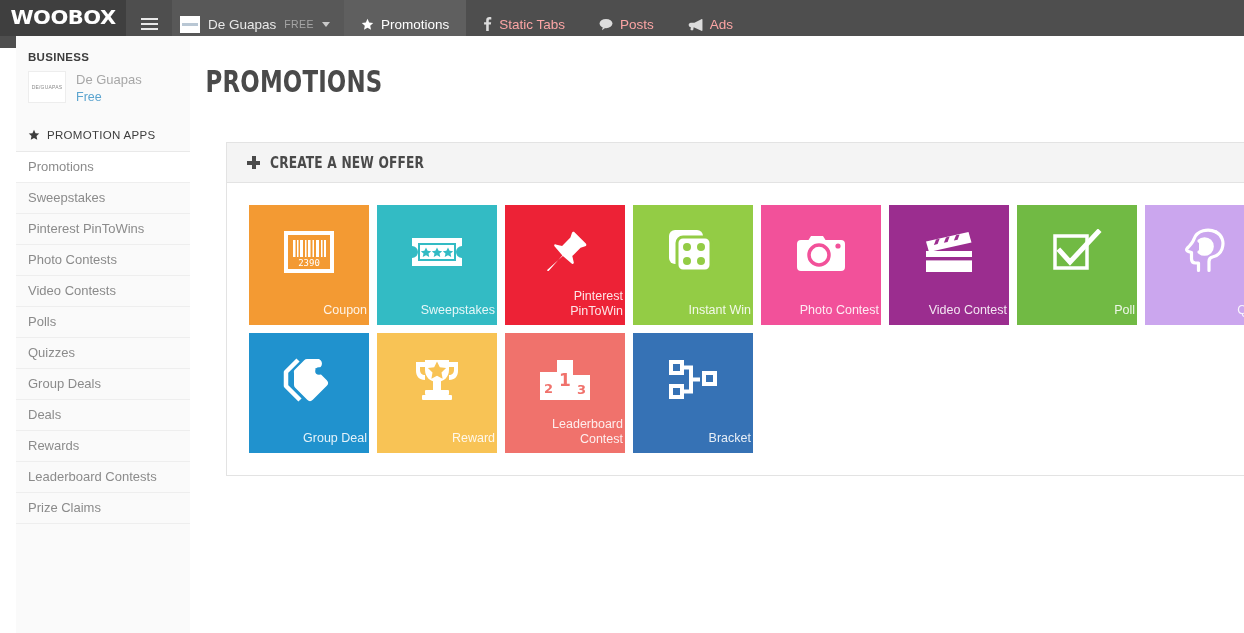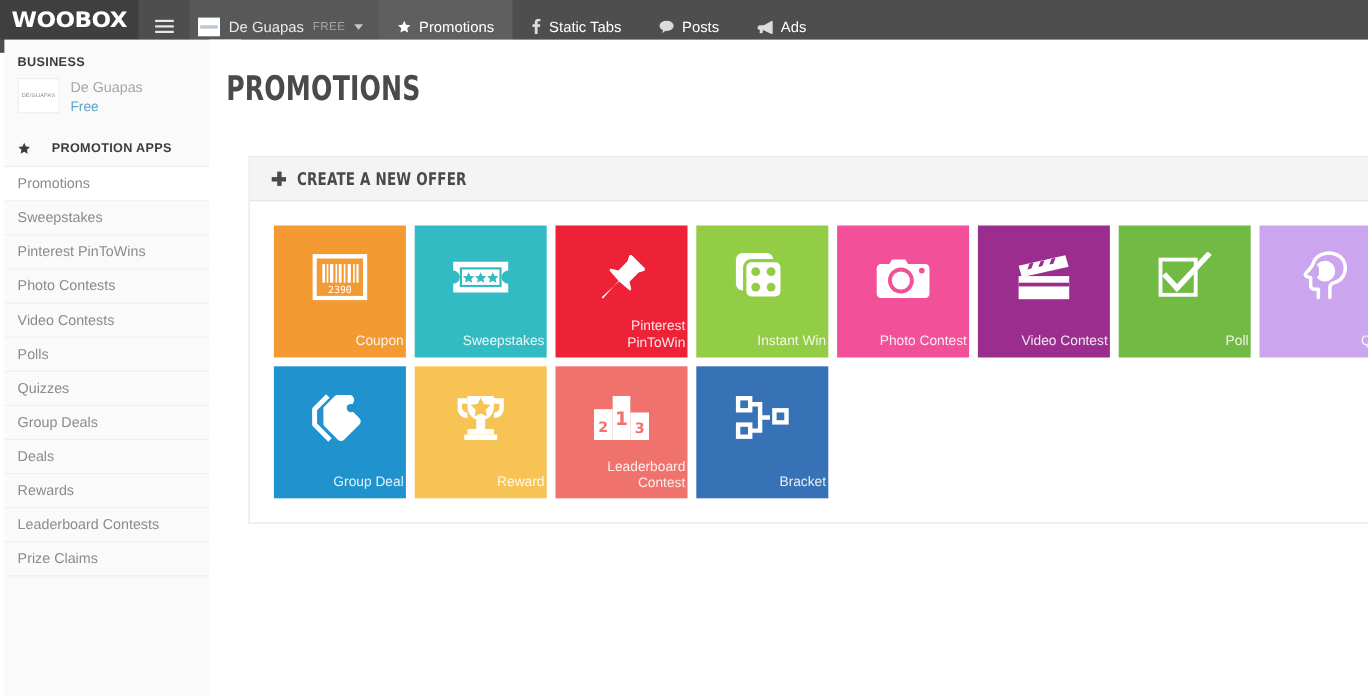--- a/index.html
+++ b/index.html
@@ -61,29 +61,29 @@
   .acct-name { color: #e9e9e9; font-size: 13.5px; }
   .acct-plan { color: #a6a6a6; font-size: 10.5px; letter-spacing: .4px; }
   .caret {
     width: 0; height: 0; border-left: 4.5px solid transparent;
     border-right: 4.5px solid transparent; border-top: 5px solid #c9c9c9;
   }
 
   .navtabs { display: flex; align-items: stretch; }
   .navtab {
     display: flex; align-items: center; gap: 7px;
-    padding: 0 17px; color: #ffffff; font-size: 13.5px;
+    padding: 0 17px; color: #fca5a5; font-size: 13.5px;
     cursor: pointer; white-space: nowrap;
   }
   .navtab.active { background: #5f5f5f; color: #ffffff; }
   .navtab svg { display: block; }
 
   
   .sidebar {
-    position: absolute; top: 36px; left: 4px;
+    position: absolute; top: 36px; left: 16px;
     width: 215px; height: 597px;
     background: #fafafa;
     border-right: 1px solid #e2e2e2;
   }
   .side-label {
     font-size: 11.5px; font-weight: bold; color: #3d3d3d;
     letter-spacing: .3px; padding: 15px 12px 6px;
   }
   .biz {
     display: flex; align-items: flex-start; gap: 10px;
@@ -92,22 +92,22 @@
   .biz-thumb {
     width: 38px; height: 32px; background: #ffffff;
     border: 1px solid #ededed; flex: 0 0 auto;
     display: flex; align-items: center; justify-content: center;
     font-size: 5px; color: #8b8b8b; letter-spacing: .2px;
   }
   .biz-name { font-size: 13px; color: #a7a7a7; line-height: 17px; }
   .biz-plan { font-size: 12.5px; color: #5ba4cf; line-height: 19px; cursor: pointer; }
 
   .apps-hdr {
-    display: flex; align-items: center; gap: 19px;
-    font-size: 11.5px; font-weight: bold; color: #3d3d3d;
+    display: flex; align-items: center; gap: 7px;
+    font-size: 11.5px; font-weight: normal; color: #3d3d3d;
     letter-spacing: .3px; padding: 8px 12px 10px;
     border-bottom: 1px solid #e9e9e9;
   }
   .side-list { list-style: none; }
   .side-item {
     font-size: 13px; color: #8b8b8b;
     padding: 8px 12px; border-bottom: 1px solid #eeeeee;
     cursor: pointer; line-height: 14px;
   }
   .side-item.active { background: #ffffff; color: #8b8b8b; }

